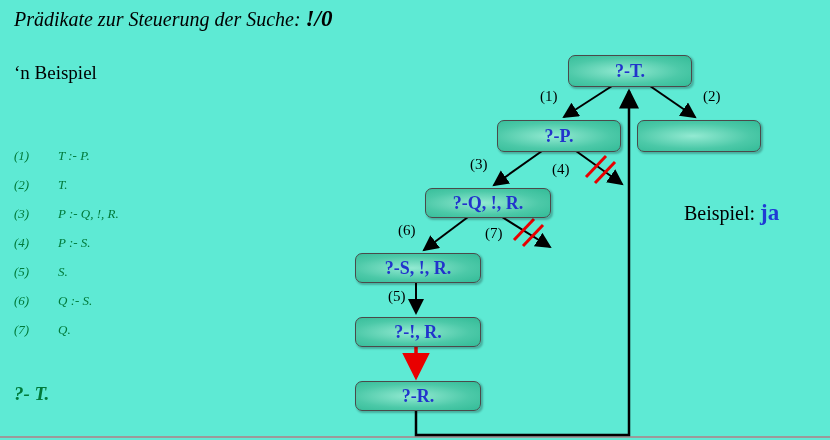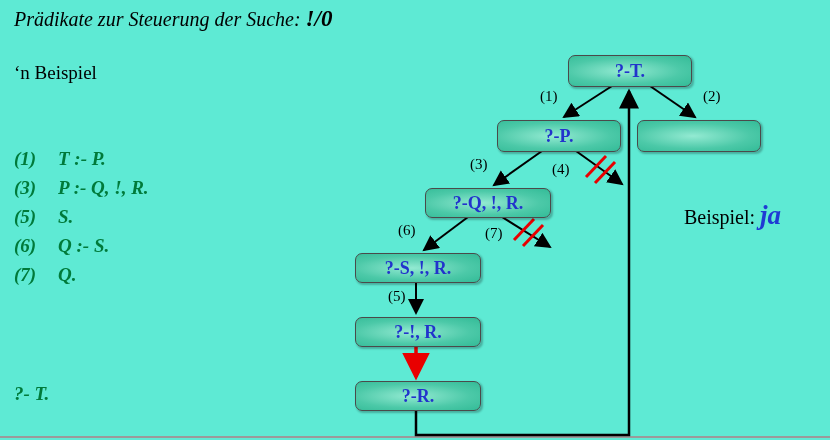--- a/index.html
+++ b/index.html
@@ -6,26 +6,26 @@
   .slide{position:relative;width:830px;height:440px;background:#5eead4;overflow:hidden;
          font-family:"Liberation Serif", serif;}
 
   
   .title{position:absolute;left:14px;top:6px;font-size:20px;font-style:italic;color:#000;white-space:nowrap;}
   .title .cut{font-weight:bold;font-size:23px;}
   .intro1{position:absolute;left:14px;top:62px;font-size:19px;color:#000;}
   .intro2{position:absolute;left:14px;top:88px;font-size:19px;color:#000;}
 
   .clauses{position:absolute;left:14px;top:148px;}
-  .clause{height:29px;font-size:19px;font-weight:bold;font-style:italic;color:#007a3a;white-space:nowrap;}
+  .clause{height:29px;font-size:13px;font-weight:normal;font-style:italic;color:#007a3a;white-space:nowrap;}
   .clause .cnum{display:inline-block;width:44px;}
   .query{position:absolute;left:14px;top:383px;font-size:19px;font-weight:bold;font-style:italic;color:#007a3a;}
 
   .answer{position:absolute;left:684px;top:200px;font-size:20px;color:#000;white-space:nowrap;}
-  .answer .ja{font-size:27px;font-weight:bold;font-style:italic;color:#1f3bd4;}
+  .answer .ja{font-size:23px;font-weight:bold;color:#1f3bd4;}
 
   
   .node{position:absolute;border:1px solid #4a4a4a;border-radius:7px;
         background:radial-gradient(ellipse at 45% 50%, #93ead2 0%, #4cc9a8 60%, #33bb97 100%);
         color:#2233cc;font-size:18px;font-weight:bold;
         display:flex;align-items:center;justify-content:center;
         box-shadow:1.5px 1.5px 2px rgba(0,0,0,0.25);z-index:2;}
   .n-t   {left:568px;top:55px; width:122px;height:30px;}
   .n-p   {left:497px;top:120px;width:122px;height:30px;}
   .n-e   {left:637px;top:120px;width:122px;height:30px;}
@@ -52,21 +52,23 @@
 <div class="slide">
 
   <div class="title">
     <span>Prädikate zur Steuerung der Suche: </span><span class="cut">!/0</span>
   </div>
 
   <div class="intro1">‘n Beispiel</div>
 
   <div class="clauses">
     <div class="clause"><span class="cnum">(1)</span><span class="ctext">T :- P.</span></div>
+    <div class="clause"><span class="cnum">(2)</span><span class="ctext">T.</span></div>
     <div class="clause"><span class="cnum">(3)</span><span class="ctext">P :- Q, !, R.</span></div>
+    <div class="clause"><span class="cnum">(4)</span><span class="ctext">P :- S.</span></div>
     <div class="clause"><span class="cnum">(5)</span><span class="ctext">S.</span></div>
     <div class="clause"><span class="cnum">(6)</span><span class="ctext">Q :- S.</span></div>
     <div class="clause"><span class="cnum">(7)</span><span class="ctext">Q.</span></div>
   </div>
 
   <div class="query">?- T.</div>
 
   <div class="answer">
     <span>Beispiel: </span><span class="ja">ja</span>
   </div>

